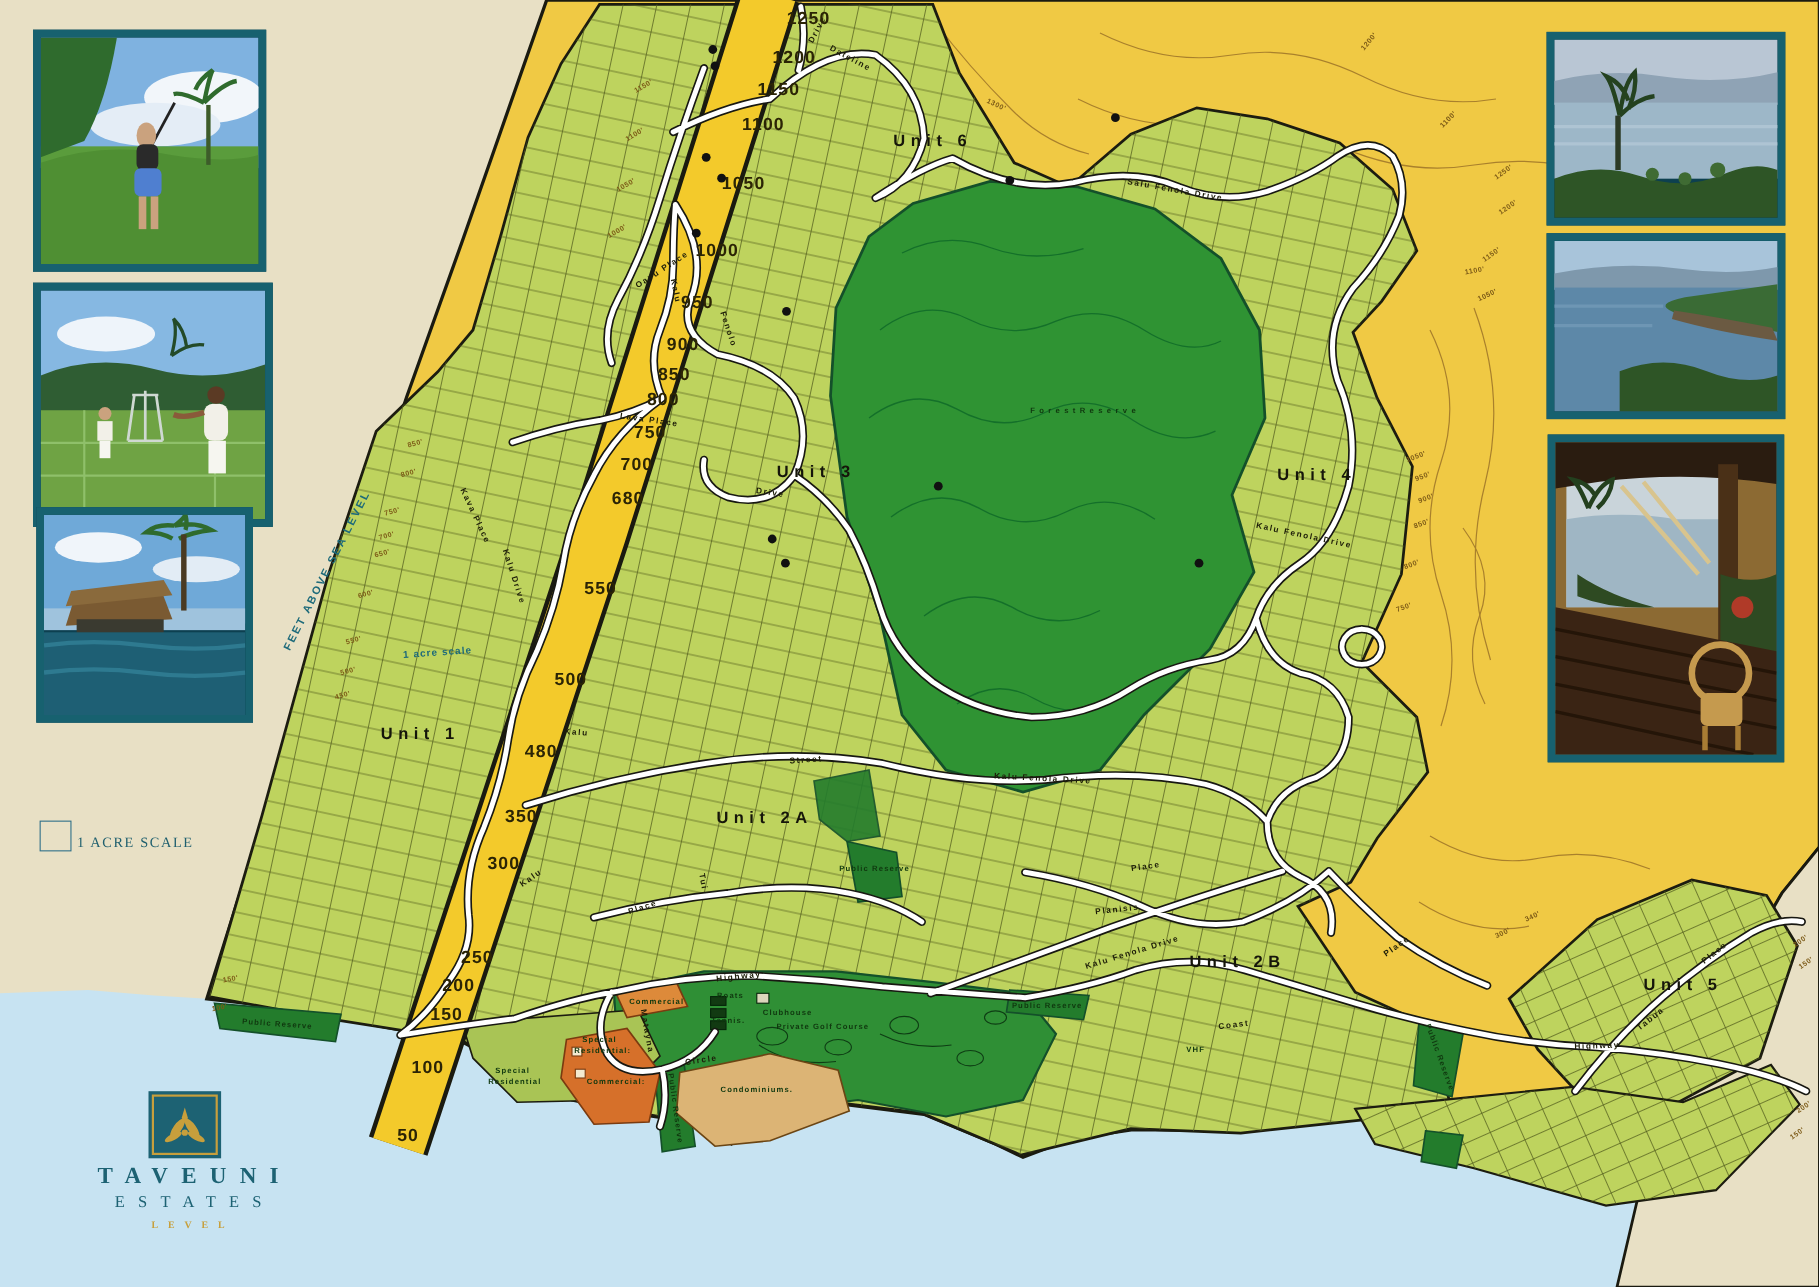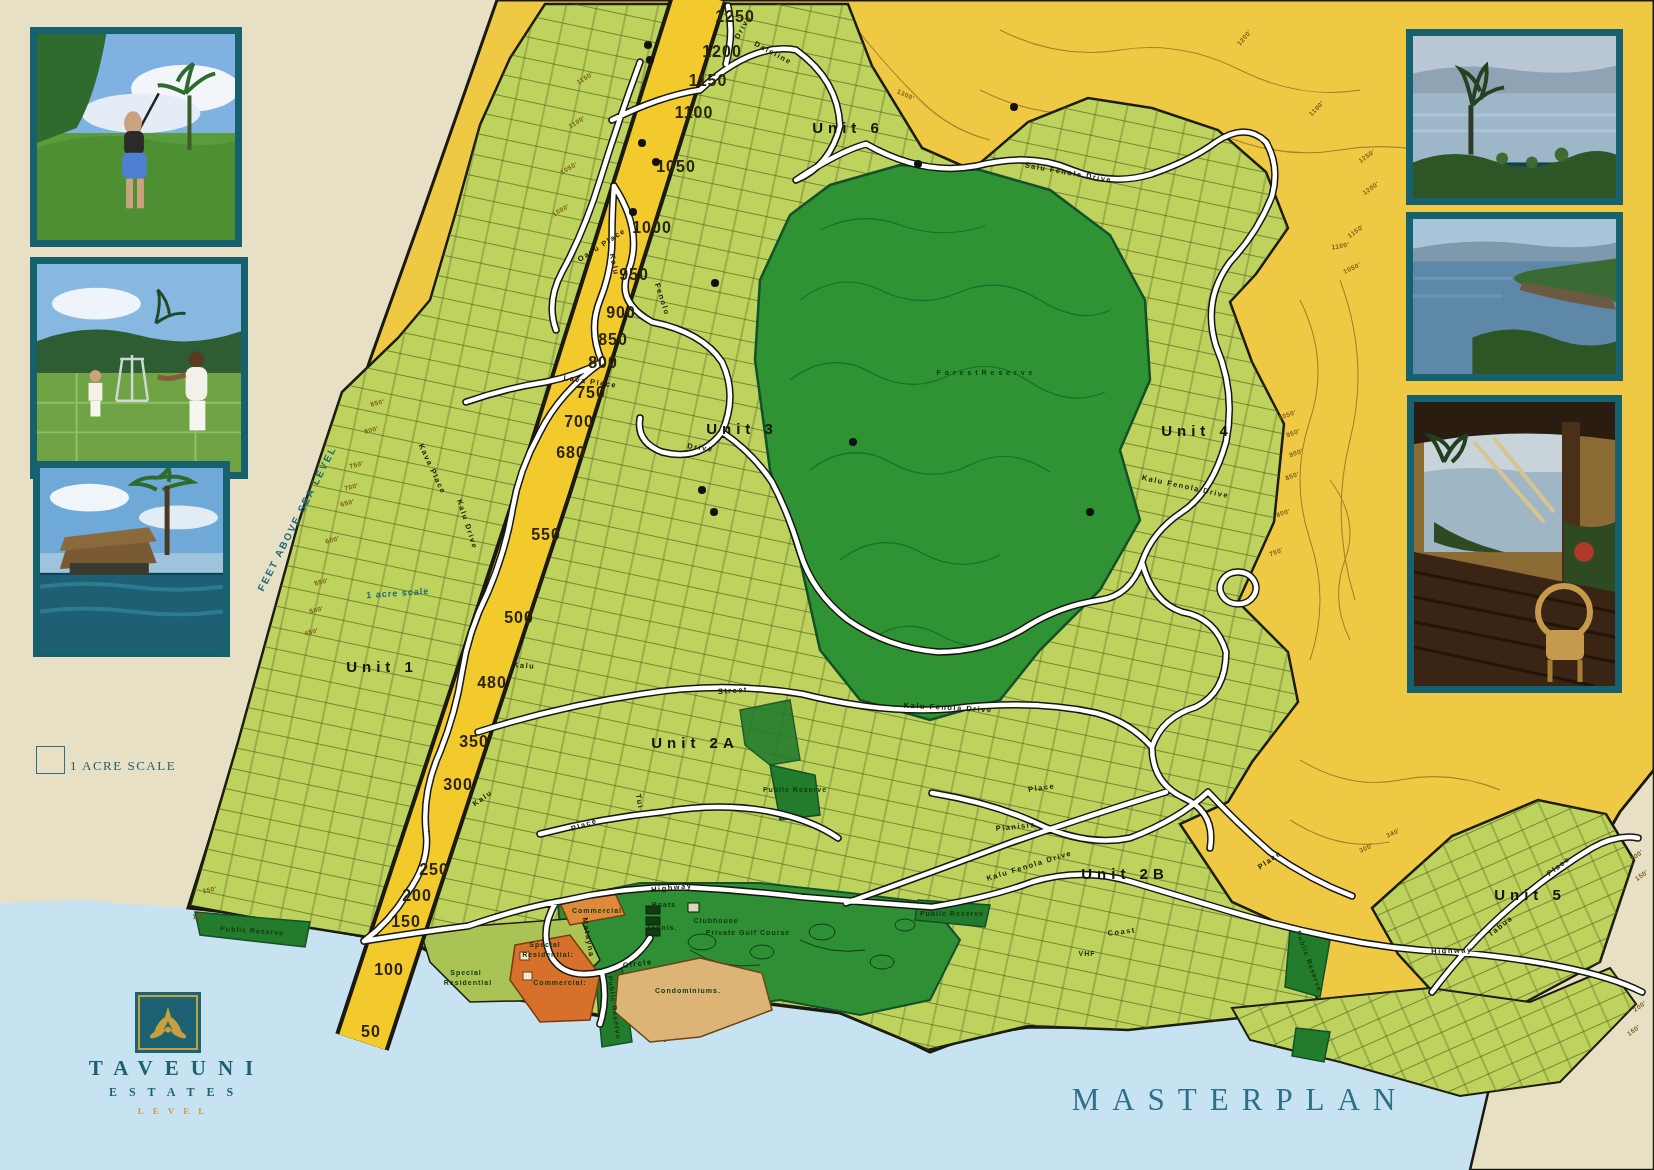--- a/index.html
+++ b/index.html
@@ -26,21 +26,21 @@
          background:#0d4050;}
   .frame svg{display:block;width:100%;height:100%;}
 
   
   .logo-square{position:absolute;left:138px;top:995px;width:60px;height:55px;
                background:#1d6273;box-sizing:border-box;border:2px solid #c79f3c;
                box-shadow:0 0 0 3px #1d6273;display:flex;align-items:center;justify-content:center;}
   .brand{position:absolute;left:40px;top:1056px;width:262px;text-align:center;color:#1d6273;}
   .brand-top{font-family:"Liberation Serif",serif;font-weight:bold;font-size:21px;
              letter-spacing:12px;margin-right:-12px;display:block;}
-  .brand-mid{font-family:"Liberation Serif",serif;font-weight:bold;font-size:12px;
+  .brand-mid{font-family:"Liberation Serif",serif;font-weight:normal;font-size:15px;
              letter-spacing:12px;margin-right:-12px;display:block;margin-top:4px;}
   .brand-fiji{font-family:"Liberation Serif",serif;font-size:9px;letter-spacing:9px;
               margin-right:-9px;display:block;margin-top:6px;color:#c79f3c;font-weight:bold;}
 
   
   .masterplan{position:absolute;left:1020px;top:1082px;width:440px;text-align:center;
               font-family:"Liberation Serif",serif;font-size:31px;letter-spacing:13px;
               margin-right:-13px;color:#2f7089;}
 
   
@@ -433,18 +433,17 @@
         <circle cx="0" cy="6" r="3"></circle>
       </g>
     </svg>
   </div>
   <div class="brand">
     <span class="brand-top">TAVEUNI</span>
     <span class="brand-mid">ESTATES</span>
     <span class="brand-fiji">LEVEL</span>
   </div>
 
-  <div class="masterplan">MASTERPLAN</div>
 
   <div class="acre-box"></div>
   <div class="acre-label">1 ACRE SCALE</div>
 
 </div>
 
 </body></html>

